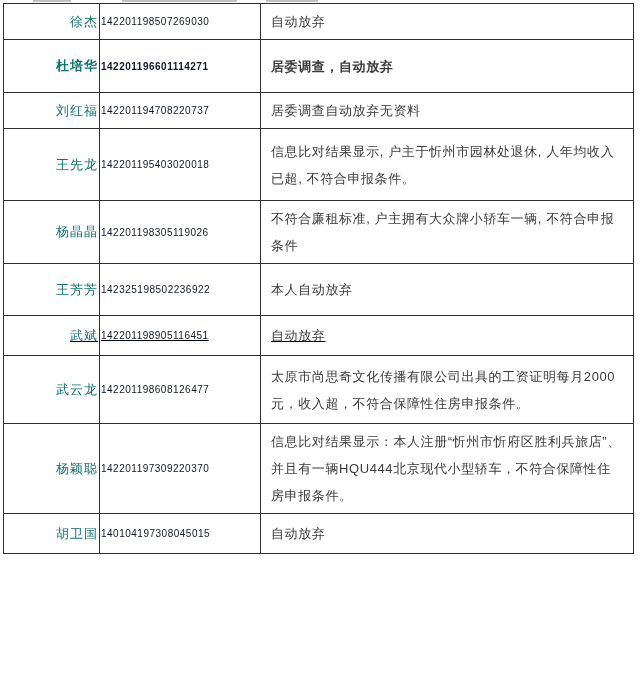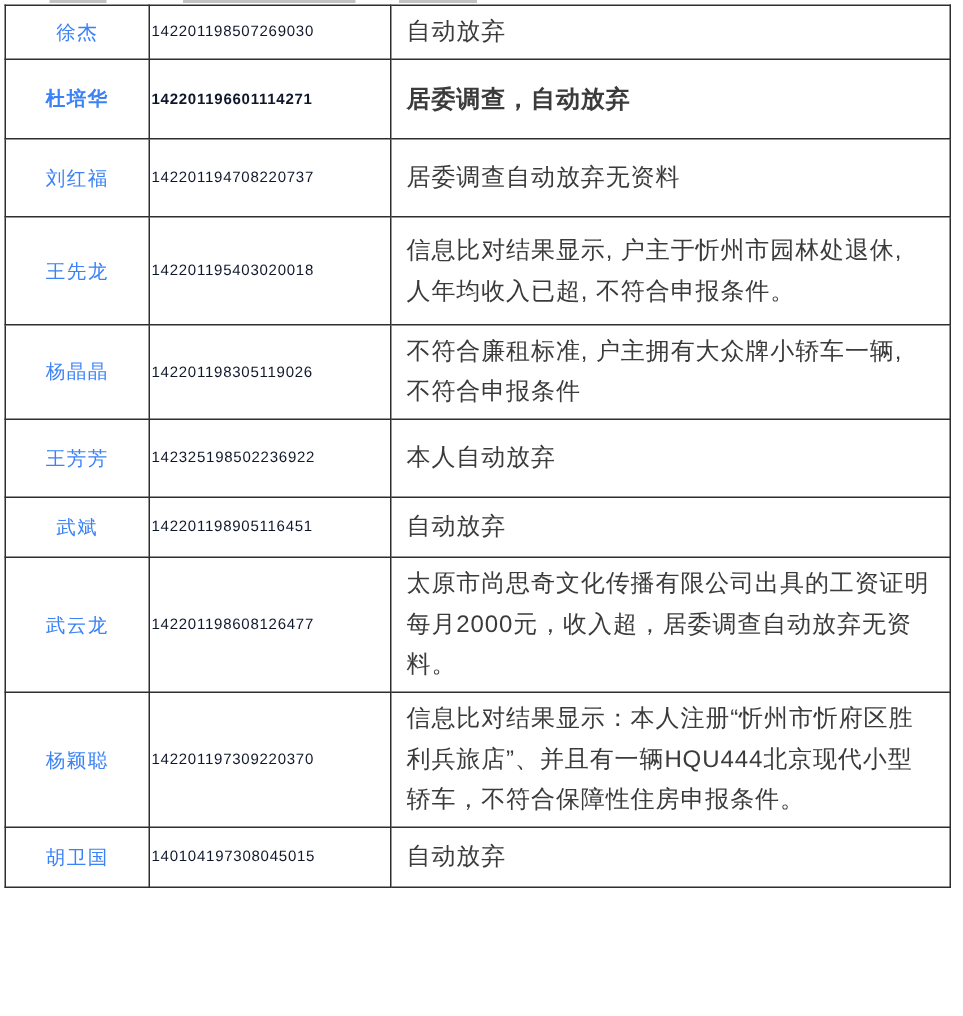--- a/index.html
+++ b/index.html
@@ -33,37 +33,37 @@
     margin-left: 3px;
     width: 631px;
   }
   table.records td {
     border: 1px solid #2e2e2e;
     vertical-align: middle;
     overflow: hidden;
   }
   td.name-cell {
     width: 93px;
-    text-align: center;
-    color: #3b82f6;
+    text-align: right;
+    color: #0f766e;
     font-size: 13px;
     letter-spacing: 1px;
   }
   td.id-cell {
     width: 158px;
     text-align: left;
     color: #0f172a;
     font-size: 10px;
     letter-spacing: 0.5px;
   }
   td.remark-cell {
     text-align: left;
     padding: 4px 10px;
     color: #3b3b3b;
-    font-size: 16px;
+    font-size: 13px;
     line-height: 27px;
     letter-spacing: 0.6px;
   }
 </style>
 </head>
 <body>
 
 <div class="top-remnants">
   <div class="remnant r1"></div>
   <div class="remnant r2"></div>
@@ -75,49 +75,49 @@
       <tr style="height: 35px;">
         <td class="name-cell">徐杰</td>
         <td class="id-cell">142201198507269030</td>
         <td class="remark-cell">自动放弃</td>
       </tr>
       <tr style="height: 53px; font-weight: bold;">
         <td class="name-cell">杜培华</td>
         <td class="id-cell">142201196601114271</td>
         <td class="remark-cell">居委调查，自动放弃</td>
       </tr>
-      <tr style="height: 52px;">
+      <tr style="height: 36px;">
         <td class="name-cell">刘红福</td>
         <td class="id-cell">142201194708220737</td>
         <td class="remark-cell">居委调查自动放弃无资料</td>
       </tr>
       <tr style="height: 72px;">
         <td class="name-cell">王先龙</td>
         <td class="id-cell">142201195403020018</td>
         <td class="remark-cell">信息比对结果显示, 户主于忻州市园林处退休, 人年均收入已超, 不符合申报条件。</td>
       </tr>
       <tr style="height: 38px;">
         <td class="name-cell">杨晶晶</td>
         <td class="id-cell">142201198305119026</td>
         <td class="remark-cell">不符合廉租标准, 户主拥有大众牌小轿车一辆, 不符合申报条件</td>
       </tr>
       <tr style="height: 52px;">
         <td class="name-cell">王芳芳</td>
         <td class="id-cell">142325198502236922</td>
         <td class="remark-cell">本人自动放弃</td>
       </tr>
-      <tr style="height: 40px;">
+      <tr style="height: 40px; text-decoration: underline;">
         <td class="name-cell">武斌</td>
         <td class="id-cell">142201198905116451</td>
         <td class="remark-cell">自动放弃</td>
       </tr>
       <tr style="height: 68px;">
         <td class="name-cell">武云龙</td>
         <td class="id-cell">142201198608126477</td>
-        <td class="remark-cell">太原市尚思奇文化传播有限公司出具的工资证明每月2000元，收入超，居委调查自动放弃无资料。</td>
+        <td class="remark-cell">太原市尚思奇文化传播有限公司出具的工资证明每月2000元，收入超，不符合保障性住房申报条件。</td>
       </tr>
       <tr style="height: 66px;">
         <td class="name-cell">杨颖聪</td>
         <td class="id-cell">142201197309220370</td>
         <td class="remark-cell">信息比对结果显示：本人注册“忻州市忻府区胜利兵旅店”、并且有一辆HQU444北京现代小型轿车，不符合保障性住房申报条件。</td>
       </tr>
       <tr style="height: 40px;">
         <td class="name-cell">胡卫国</td>
         <td class="id-cell">140104197308045015</td>
         <td class="remark-cell">自动放弃</td>

